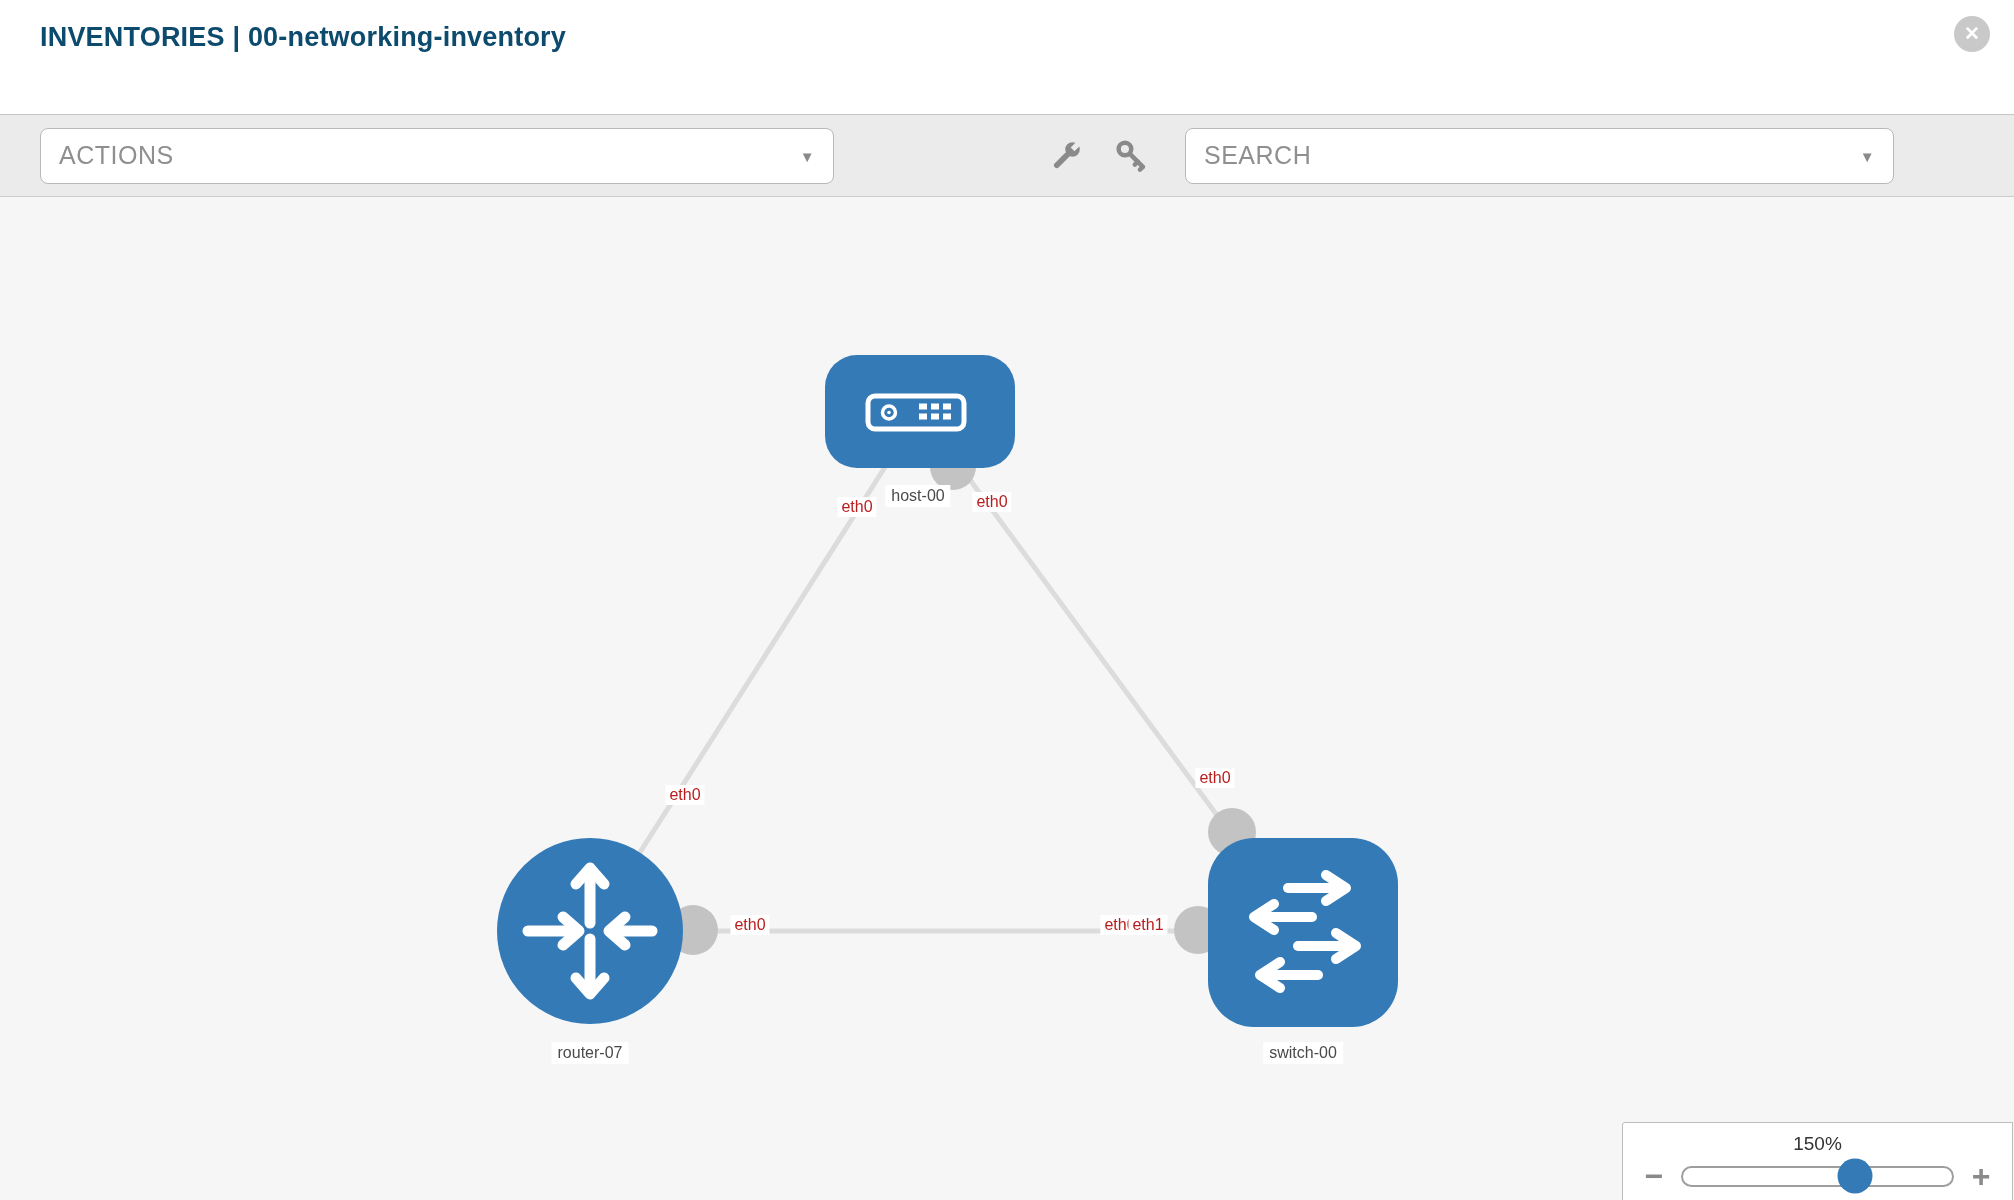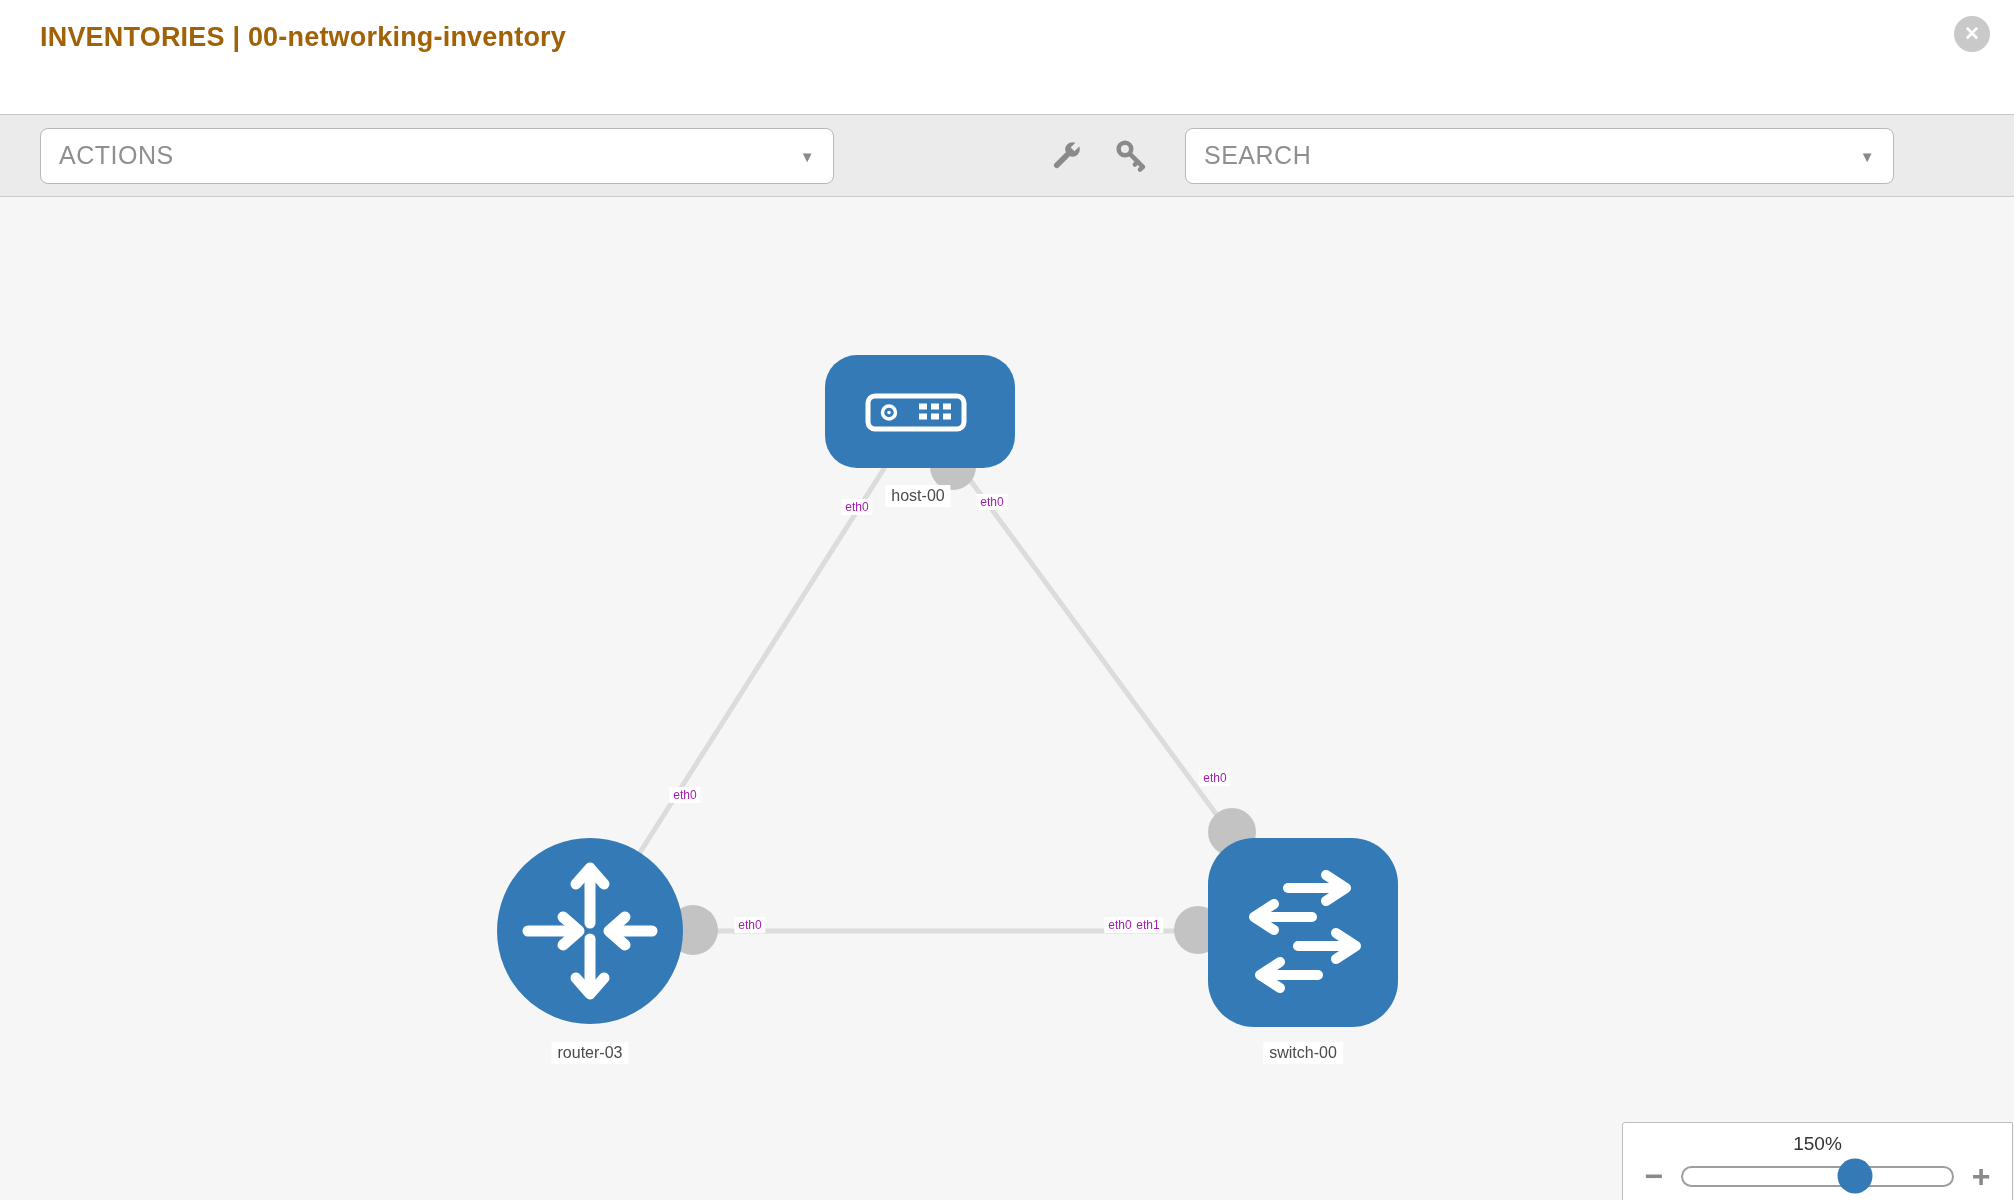--- a/index.html
+++ b/index.html
@@ -9,21 +9,21 @@
     --graytext:#8f8f8f;
     --icongray:#8a8a8a;
   }
   *{box-sizing:border-box;margin:0;padding:0;}
   html,body{width:2014px;height:1200px;overflow:hidden;background:#fff;
     font-family:"Liberation Sans",sans-serif;}
 
   
   .header{position:relative;height:74px;background:#fff;}
   .title{position:absolute;left:40px;top:50%;transform:translateY(-50%);
-    font-size:27px;font-weight:bold;color:#a16207;letter-spacing:0.2px;}
+    font-size:27px;font-weight:bold;color:#0c4a6e;letter-spacing:0.2px;}
   .close-btn{position:absolute;right:24px;top:16px;width:36px;height:36px;border:none;
     border-radius:50%;background:#c9c9c9;color:#fff;font-size:19px;font-weight:bold;
     line-height:36px;text-align:center;cursor:pointer;padding:0;}
 
   
   .toolbar{position:relative;height:83px;background:#ebebeb;
     border-top:1px solid #c6c6c6;border-bottom:1px solid #cccccc;margin-top:40px;}
   .select{position:absolute;top:50%;transform:translateY(-50%);height:56px;background:#fff;
     border:1px solid #b9b9b9;border-radius:8px;display:flex;align-items:center;
     padding:0 18px;color:var(--graytext);font-size:25px;letter-spacing:0.5px;cursor:pointer;}
@@ -35,21 +35,21 @@
     border:none;cursor:pointer;padding:0;line-height:0;}
   .tool-btn.wrench{left:1066px;}
   .tool-btn.key{left:1132px;}
 
   
   .canvas{position:relative;height:1042px;background:#f6f6f6;overflow:hidden;}
   .topo{position:absolute;left:0;top:0;}
   .lbl{position:absolute;transform:translate(-50%,-50%);background:#fff;white-space:nowrap;
     color:#4a4a4a;z-index:2;}
   .node-lbl{font-size:16px;padding:2px 6px;}
-  .eth-lbl{font-size:12px;padding:1px 4px;color:#a21caf;}
+  .eth-lbl{font-size:16px;padding:1px 4px;color:#b91c1c;}
   .eth-back{z-index:1;}
   .eth-front{z-index:2;}
 
   
   .zoom-panel{position:absolute;left:1622px;top:925px;width:391px;height:118px;
     background:#fff;border:1px solid #bdbdbd;border-radius:3px 0 0 0;z-index:5;}
   .zoom-value{text-align:center;margin-top:10px;font-size:19px;color:#333;}
   .zoom-row{display:flex;align-items:center;padding:0 18px;margin-top:8px;}
   .zoom-minus,.zoom-plus{width:26px;border:none;background:none;font-size:32px;font-weight:bold;
     color:var(--icongray);cursor:pointer;line-height:26px;text-align:center;padding:0;}
@@ -156,21 +156,21 @@
           <path d="M1274 707 L1254 720 L1274 733"></path>
         <path d="M1298 749 L1348 749"></path>
           <path d="M1336 736 L1356 749 L1336 762"></path>
         <path d="M1318 778 L1268 778"></path>
           <path d="M1280 765 L1260 778 L1280 791"></path>
       </g>
     </g>
   </svg>
 
   <div class="lbl node-lbl" style="left:918px;top:299px;">host-00</div>
-  <div class="lbl node-lbl" style="left:590px;top:856px;">router-03</div>
+  <div class="lbl node-lbl" style="left:590px;top:856px;">router-07</div>
   <div class="lbl node-lbl" style="left:1303px;top:856px;">switch-00</div>
 
   <div class="lbl eth-lbl" style="left:857px;top:310px;">eth0</div>
   <div class="lbl eth-lbl" style="left:992px;top:305px;">eth0</div>
   <div class="lbl eth-lbl" style="left:685px;top:598px;">eth0</div>
   <div class="lbl eth-lbl" style="left:1215px;top:581px;">eth0</div>
   <div class="lbl eth-lbl" style="left:750px;top:728px;">eth0</div>
   <div class="lbl eth-lbl eth-back" style="left:1120px;top:728px;">eth0</div>
   <div class="lbl eth-lbl eth-front" style="left:1148px;top:728px;">eth1</div>
 

